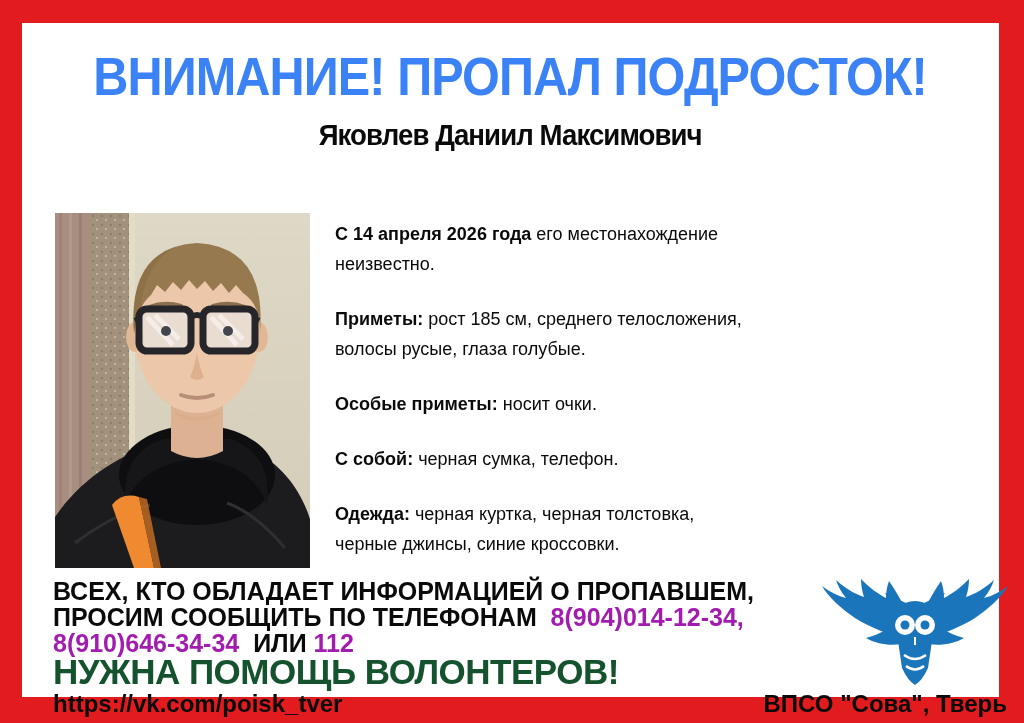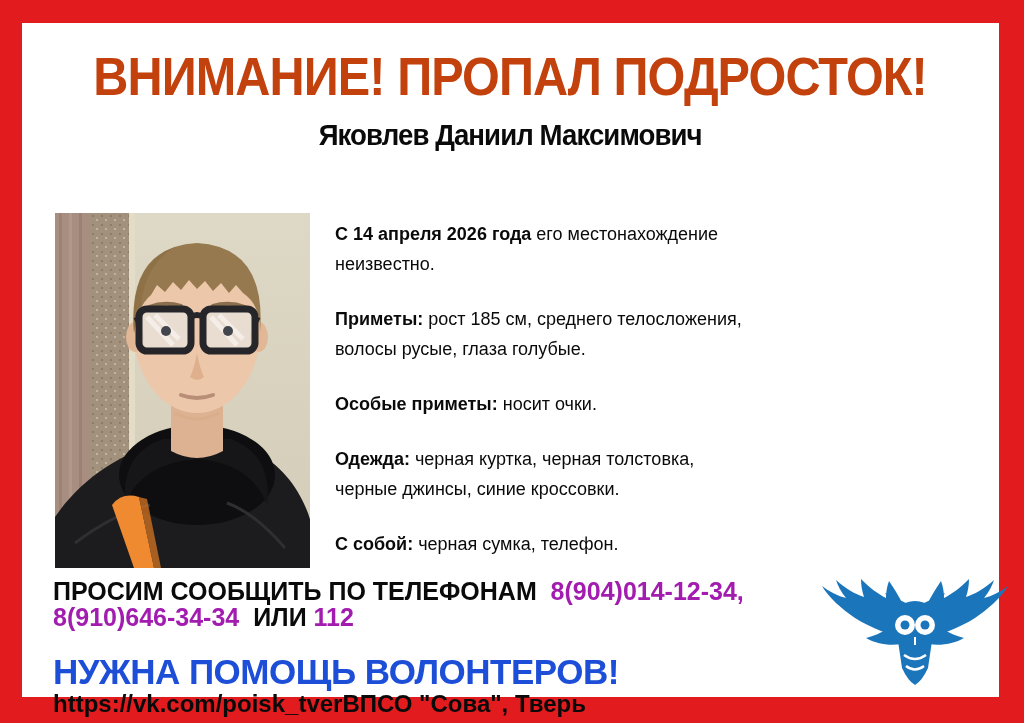--- a/index.html
+++ b/index.html
@@ -3,21 +3,21 @@
 <meta charset="utf-8">
 <style>
   html,body{margin:0;padding:0;background:#555;}
   .stage{position:relative;width:1024px;height:723px;overflow:hidden;
          font-family:"Liberation Sans",sans-serif;}
   .poster{position:absolute;inset:0;background:#e21b1e;}
   .panel{position:absolute;left:22px;top:23px;right:25px;bottom:26px;background:#ffffff;}
 
   
   .title{position:absolute;left:0;right:0;top:24px;text-align:center;
-         color:#c2410c;font-weight:bold;font-size:54px;line-height:58px;white-space:nowrap;}
+         color:#3b82f6;font-weight:bold;font-size:54px;line-height:58px;white-space:nowrap;}
   .title .squeeze{display:inline-block;transform:scaleX(0.90);transform-origin:center;letter-spacing:-1px;}
 
   
   .name{position:absolute;left:0;right:0;top:90px;text-align:center;color:#0a0a0a;
         font-weight:bold;font-size:30px;line-height:44px;white-space:nowrap;}
   .name .squeeze{display:inline-block;transform:scaleX(0.92);transform-origin:center;letter-spacing:-1px;}
 
   
   .photo{position:absolute;left:33px;top:190px;width:255px;height:355px;overflow:hidden;}
   .photo svg{display:block;width:100%;height:100%;}
@@ -27,29 +27,29 @@
            font-size:18px;line-height:30px;}
   .detail{margin:0 0 25px 0;white-space:pre-line;}
   .detail b{font-weight:bold;}
 
   
   .contact{position:absolute;left:31px;top:555px;width:770px;color:#0a0a0a;
            font-weight:bold;font-size:25px;line-height:26px;}
   .c-line{white-space:pre-wrap;}
   .red{color:#a21caf;}
   .volunteers{position:absolute;left:31px;top:631px;font-weight:bold;font-size:35px;
-              line-height:36px;color:#1d4ed8;white-space:nowrap;letter-spacing:-0.5px;}
+              line-height:36px;color:#14532d;white-space:nowrap;letter-spacing:-0.5px;}
 
   
   .owl{position:absolute;left:793px;top:552px;width:200px;height:112px;}
   .owl svg{display:block;width:100%;height:100%;}
 
   
   .footer{position:absolute;left:31px;top:668px;width:954px;display:flex;
-          align-items:baseline;color:#0a0a0a;
+          justify-content:space-between;align-items:baseline;color:#0a0a0a;
           font-weight:bold;font-size:24px;line-height:26px;}
 </style>
 </head>
 <body>
 
 <div class="stage">
   <div class="poster">
     <div class="panel">
 
       <div class="title">
@@ -125,26 +125,27 @@
           <path d="M120,200 Q142,212 164,200" stroke="#d9ab88" stroke-width="3" fill="none" opacity="0.7"></path>
         </svg>
       </div>
 
       <div class="details">
         <p class="detail"><b>С 14 апреля 2026 года</b><span> его местонахождение
 неизвестно.</span></p>
         <p class="detail"><b>Приметы:</b><span> рост 185 см, среднего телосложения,
 волосы русые, глаза голубые.</span></p>
         <p class="detail"><b>Особые приметы:</b><span> носит очки.</span></p>
+        <p class="detail"><b>С собой:</b><span> черная сумка, телефон.</span></p>
         <p class="detail"><b>Одежда:</b><span> черная куртка, черная толстовка,
 черные джинсы, синие кроссовки.</span></p>
-        <p class="detail"><b>С собой:</b><span> черная сумка, телефон.</span></p>
       </div>
 
       <div class="contact">
+        <div class="c-line"><span>ВСЕХ, КТО ОБЛАДАЕТ ИНФОРМАЦИЕЙ О ПРОПАВШЕМ,</span></div>
         <div class="c-line"><span>ПРОСИМ СООБЩИТЬ ПО ТЕЛЕФОНАМ  </span><span class="red">8(904)014-12-34,</span></div>
         <div class="c-line"><span class="red">8(910)646-34-34</span><span>  ИЛИ </span><span class="red">112</span></div>
       </div>
 
       <div class="volunteers">НУЖНА ПОМОЩЬ ВОЛОНТЕРОВ!</div>
 
       <div class="owl">
         <svg viewBox="0 0 200 112">
           <g fill="#1b75bb">
 

